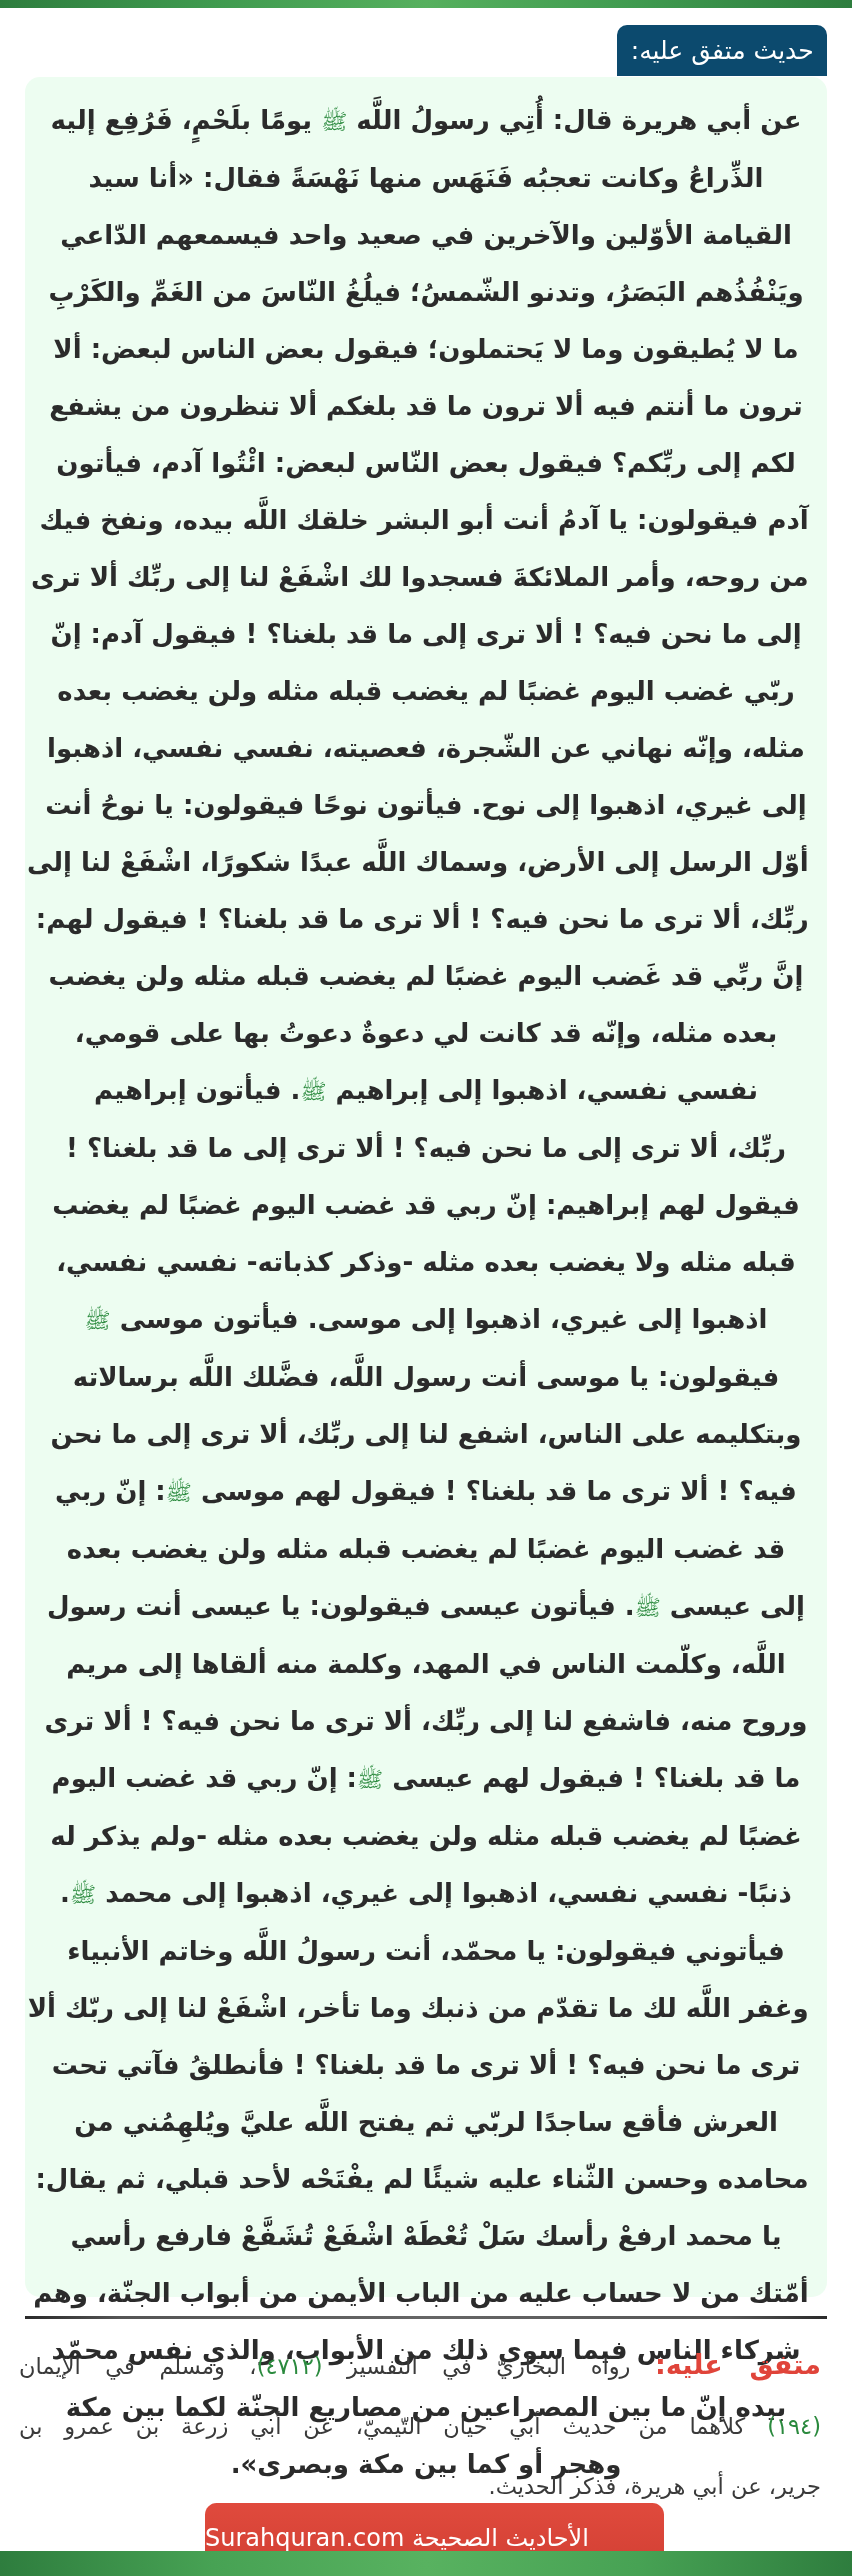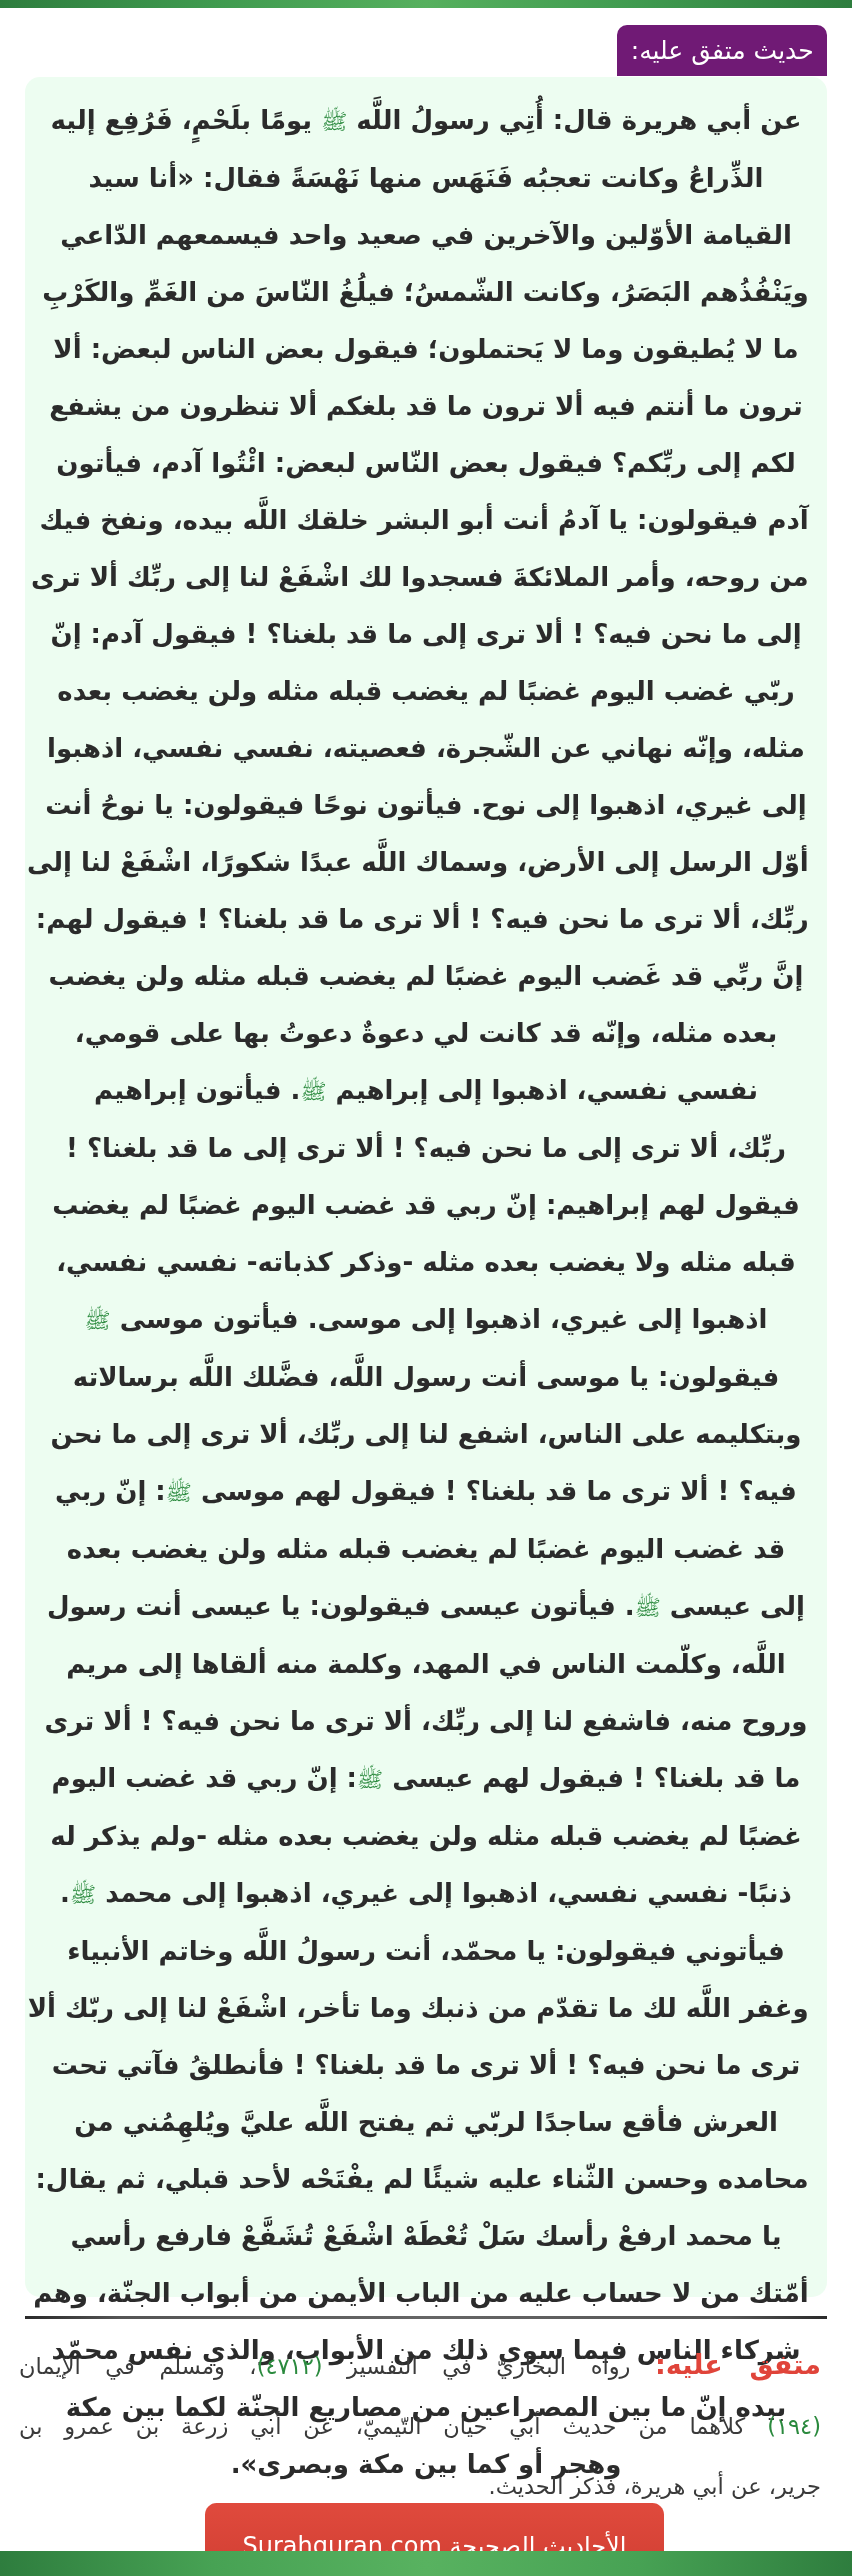--- a/index.html
+++ b/index.html
@@ -11,21 +11,21 @@
     position: relative;
     overflow: hidden;
   }
   .top-bar {
     position: absolute; left: 0; top: 0; width: 852px; height: 7.5px;
     background: linear-gradient(90deg, #2e7d3e 0%, #3f9a4f 25%, #56b05e 50%, #3f9a4f 75%, #2e7d3e 100%);
   }
   .title-tab {
     position: absolute; top: 25px; right: 25px;
     height: 51px; padding: 0 13.3px;
-    background: #701a75;
+    background: #0c4a6e;
     border-radius: 10px 10px 0 0;
     color: #ffffff;
     font-size: 25px;
     line-height: 51px;
     direction: rtl;
     white-space: nowrap;
   }
   .hadith-box {
     position: absolute; left: 25px; top: 77px;
     width: 802px; height: 2220px;
@@ -64,44 +64,44 @@
   .source .line { display: block; white-space: nowrap; text-align: right; }
   .source .line.justify { text-align: justify; text-align-last: justify; }
   .footer-button {
     position: absolute; top: 2503px; left: 205px;
     width: 459px; height: 73px;
     background: linear-gradient(180deg, #e04a3d 0%, #d13f33 100%);
     border-radius: 11.6px 11.6px 0 0;
     color: #ffffff;
     font-size: 24px;
     line-height: 48px;
-    text-align: center;
+    text-align: left;
     direction: rtl;
     cursor: pointer;
     box-sizing: border-box;
-    padding-top: 19px;
+    padding-top: 11px;
   }
   .bottom-bar {
     position: absolute; left: 0; top: 2551px; width: 852px; height: 25px;
     background: linear-gradient(90deg, #2e7d3e 0%, #47a254 25%, #58b260 50%, #47a254 75%, #2e7d3e 100%);
   }
 </style>
 </head>
 <body>
 
 <div class="top-bar"></div>
 
 <div class="title-tab">حديث متفق عليه:</div>
 
 <div class="hadith-box">
   <p class="hadith-text" id="hadith-text">
       <span class="line"><span>عن أبي هريرة قال: أُتِي رسولُ اللَّه </span><span class="saw">ﷺ</span><span> يومًا بلَحْمٍ، فَرُفِع إليه</span></span>
       <span class="line"><span>الذِّراعُ وكانت تعجبُه فَنَهَس منها نَهْسَةً فقال: «أنا سيد</span></span>
       <span class="line"><span>القيامة الأوّلين والآخرين في صعيد واحد فيسمعهم الدّاعي</span></span>
-      <span class="line"><span>ويَنْفُذُهم البَصَرُ، وكانت الشّمسُ؛ فيلُغُ النّاسَ من الغَمِّ والكَرْبِ</span></span>
+      <span class="line"><span>ويَنْفُذُهم البَصَرُ، وتدنو الشّمسُ؛ فيلُغُ النّاسَ من الغَمِّ والكَرْبِ</span></span>
       <span class="line"><span>ما لا يُطيقون وما لا يَحتملون؛ فيقول بعض الناس لبعض: ألا</span></span>
       <span class="line"><span>ترون ما أنتم فيه ألا ترون ما قد بلغكم ألا تنظرون من يشفع</span></span>
       <span class="line"><span>لكم إلى ربِّكم؟ فيقول بعض النّاس لبعض: ائْتُوا آدم، فيأتون</span></span>
       <span class="line"><span>آدم فيقولون: يا آدمُ أنت أبو البشر خلقك اللَّه بيده، ونفخ فيك</span></span>
       <span class="line"><span>من روحه، وأمر الملائكةَ فسجدوا لك اشْفَعْ لنا إلى ربِّك ألا ترى</span></span>
       <span class="line"><span>إلى ما نحن فيه؟ ! ألا ترى إلى ما قد بلغنا؟ ! فيقول آدم: إنّ</span></span>
       <span class="line"><span>ربّي غضب اليوم غضبًا لم يغضب قبله مثله ولن يغضب بعده</span></span>
       <span class="line"><span>مثله، وإنّه نهاني عن الشّجرة، فعصيته، نفسي نفسي، اذهبوا</span></span>
       <span class="line"><span>إلى غيري، اذهبوا إلى نوح. فيأتون نوحًا فيقولون: يا نوحُ أنت</span></span>
       <span class="line"><span>أوّل الرسل إلى الأرض، وسماك اللَّه عبدًا شكورًا، اشْفَعْ لنا إلى</span></span>

